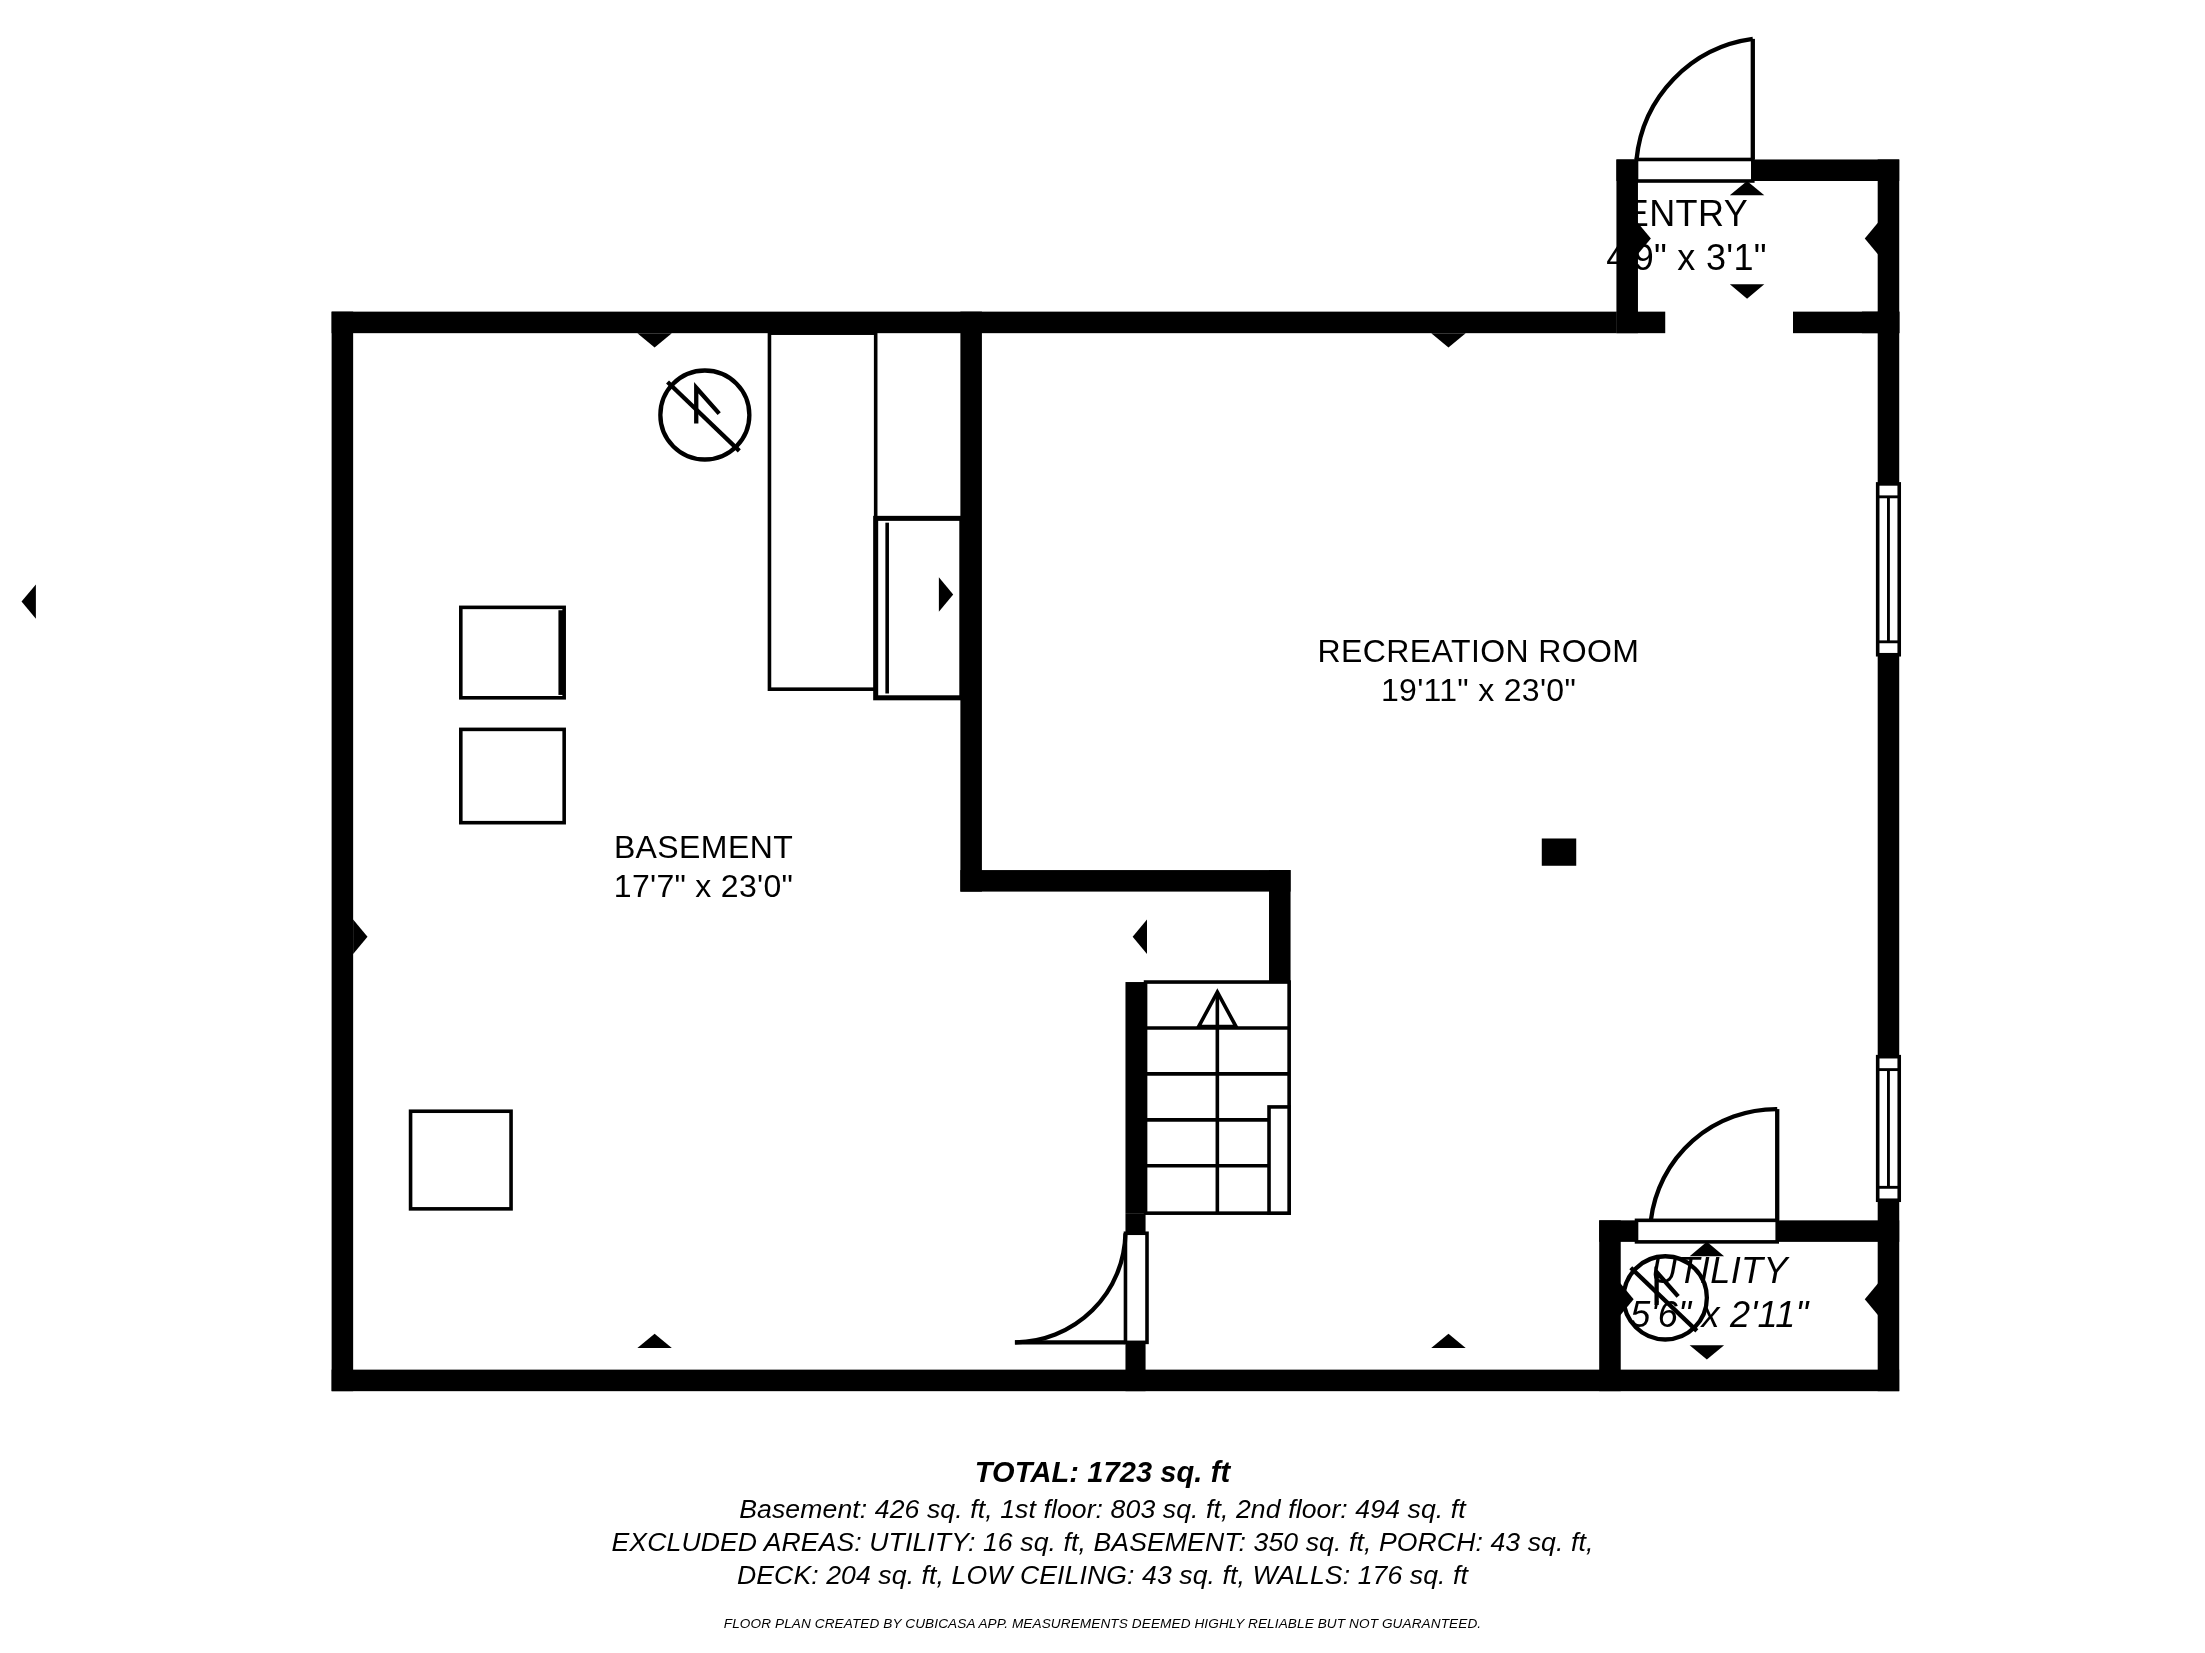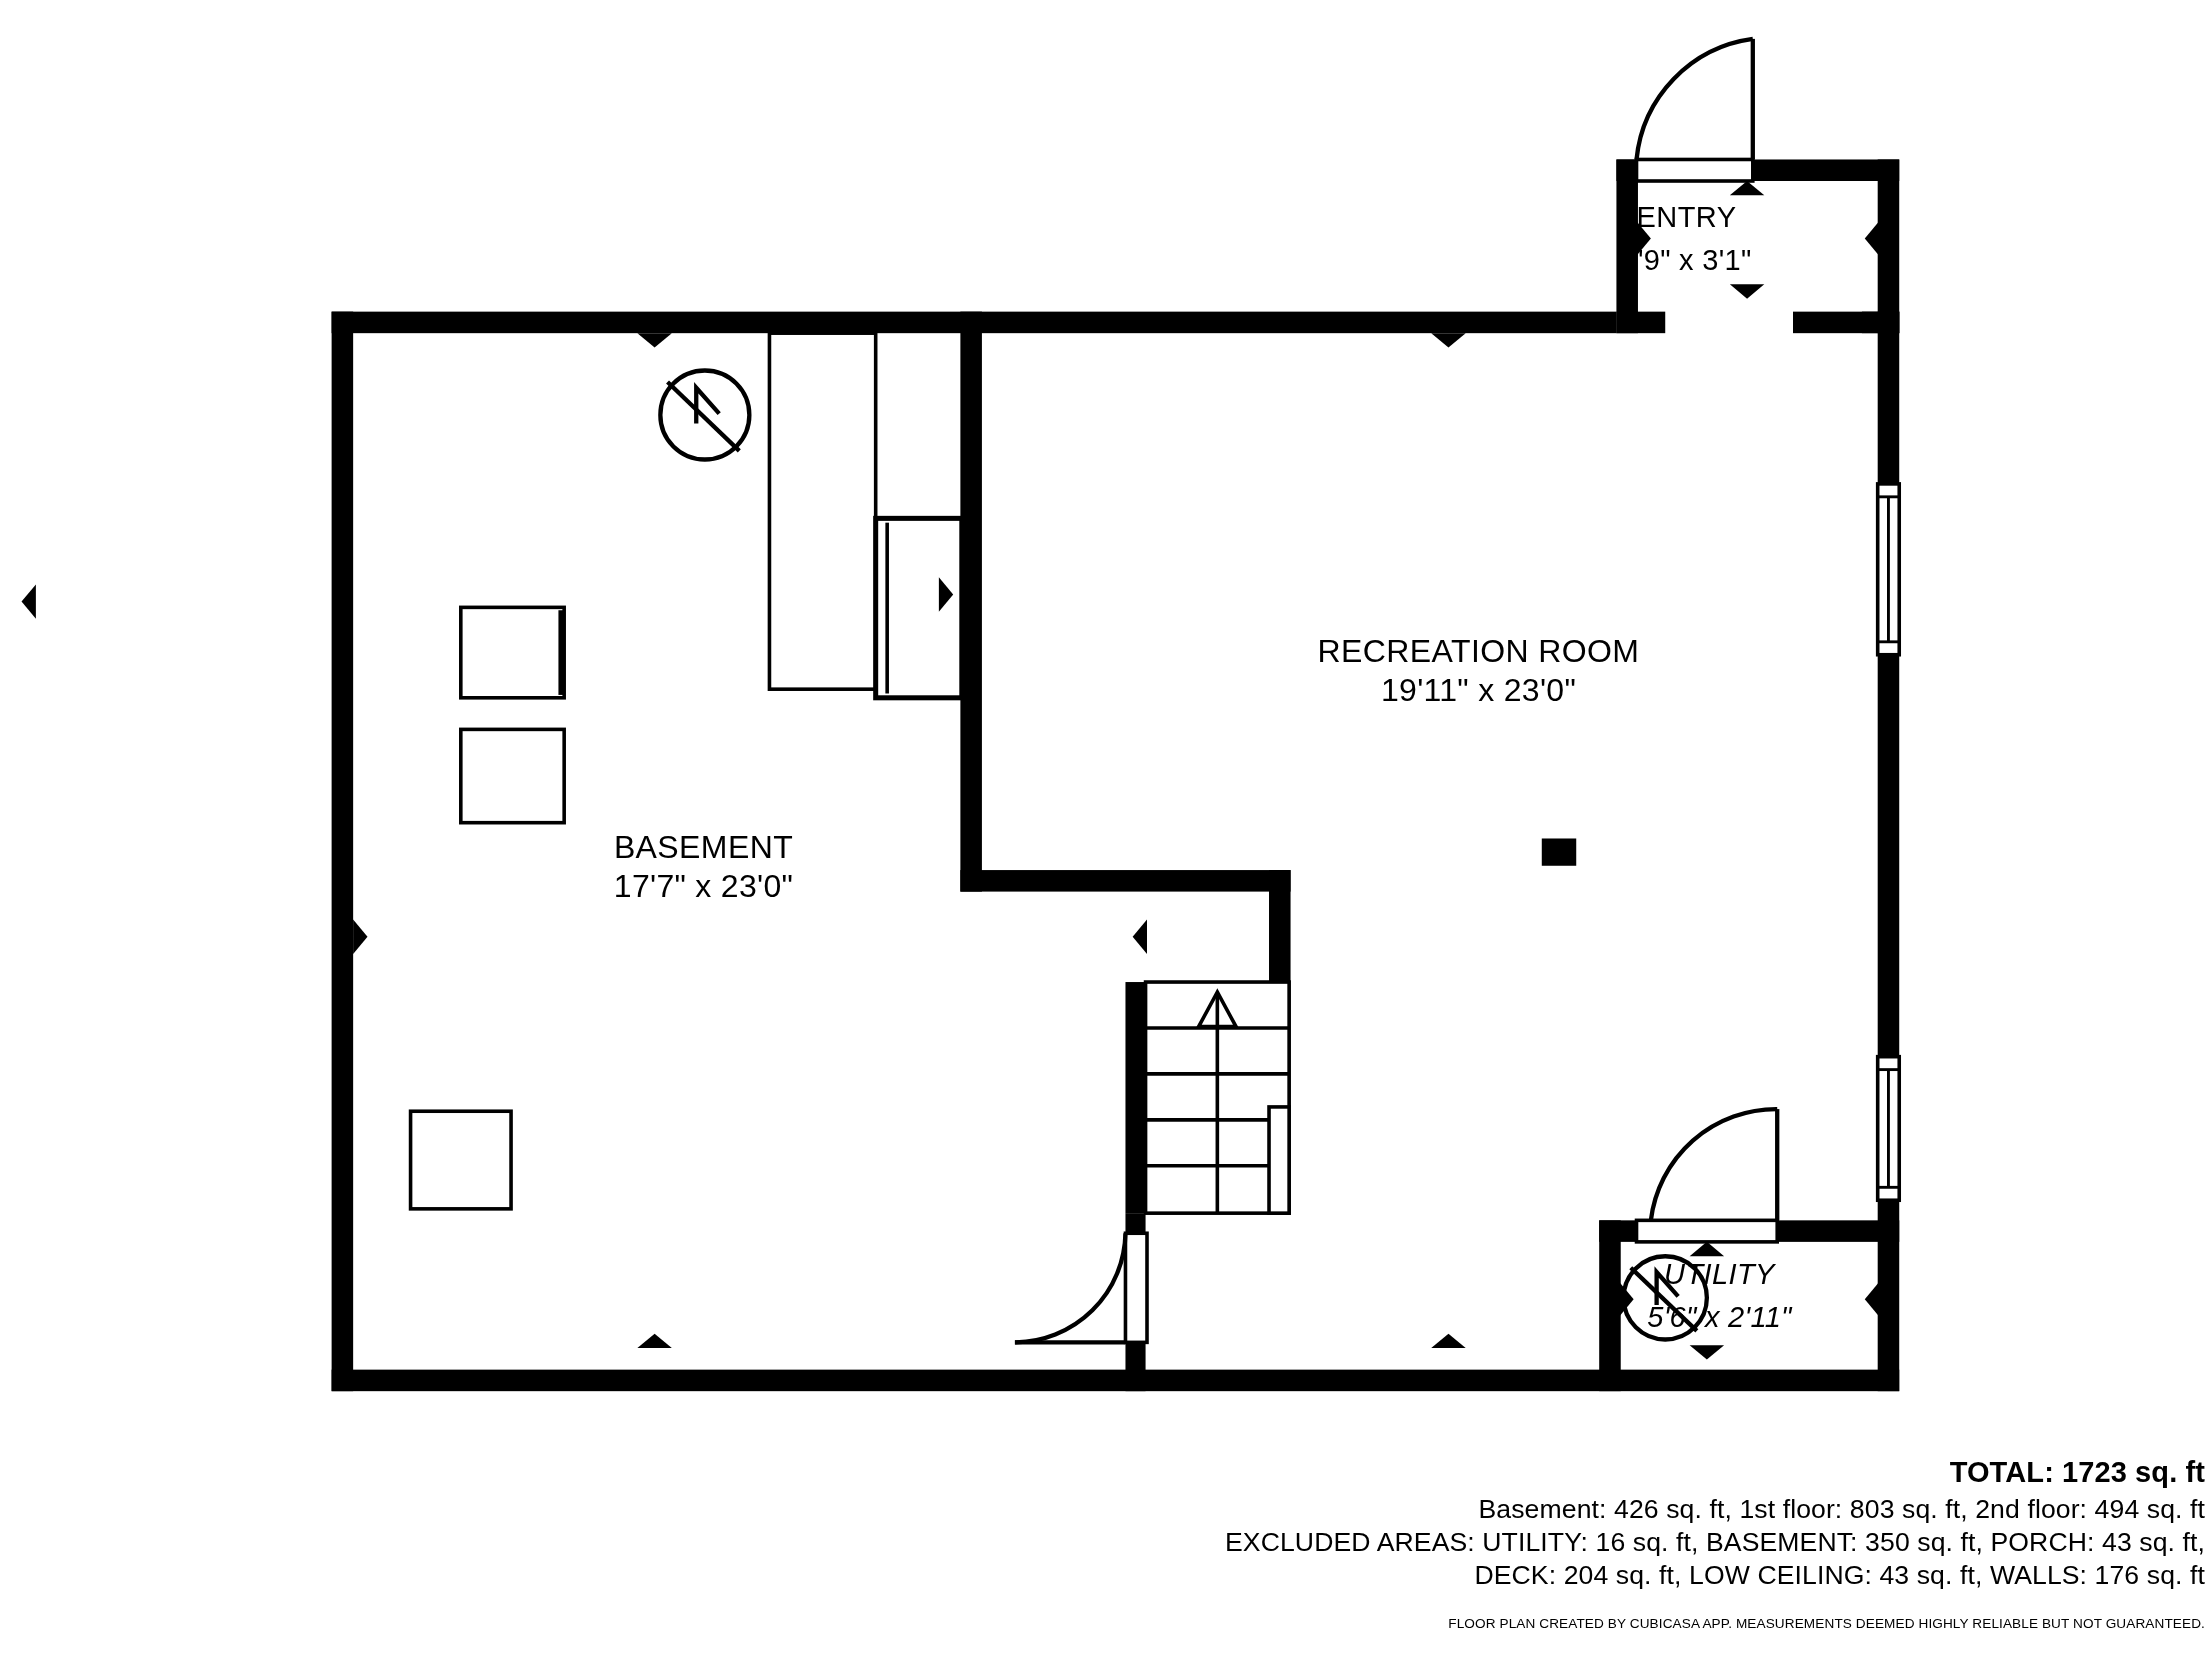--- a/index.html
+++ b/index.html
@@ -28,21 +28,22 @@
     top: 0;
     width: 2205px;
     height: 1654px;
     display: block;
   }
   .legend {
     position: absolute;
     left: 0;
     top: 1457px;
     width: 2205px;
-    text-align: right;
+    text-align: center;
+    font-style: italic;
   }
   .legend-total {
     font-size: 29px;
     font-weight: bold;
     letter-spacing: 0.1px;
     line-height: 1.08;
     margin: 0 0 4.3px 0;
   }
   .legend-line {
     font-size: 26.6px;
@@ -68,22 +69,21 @@
     font-size: 32px;
     letter-spacing: 0.4px;
   }
   .room-dims {
     display: block;
     font-size: 32px;
     letter-spacing: 0.3px;
   }
   .room-label.small .room-name,
   .room-label.small .room-dims {
-    font-size: 29px;
-    margin-top: 8px;
+    font-size: 36px;
   }
   #label-recreation-room {
     left: 1177px;
     top: 632px;
     width: 603px;
   }
   #label-basement {
     left: 445px;
     top: 828px;
     width: 517px;

